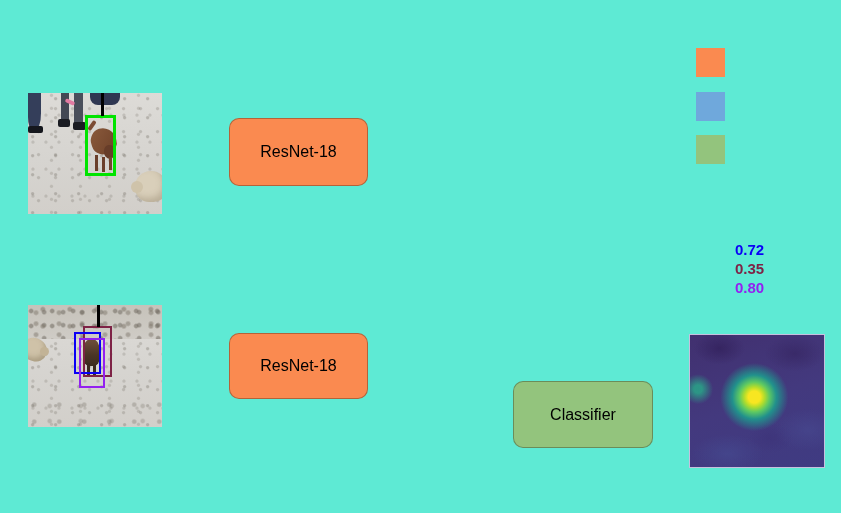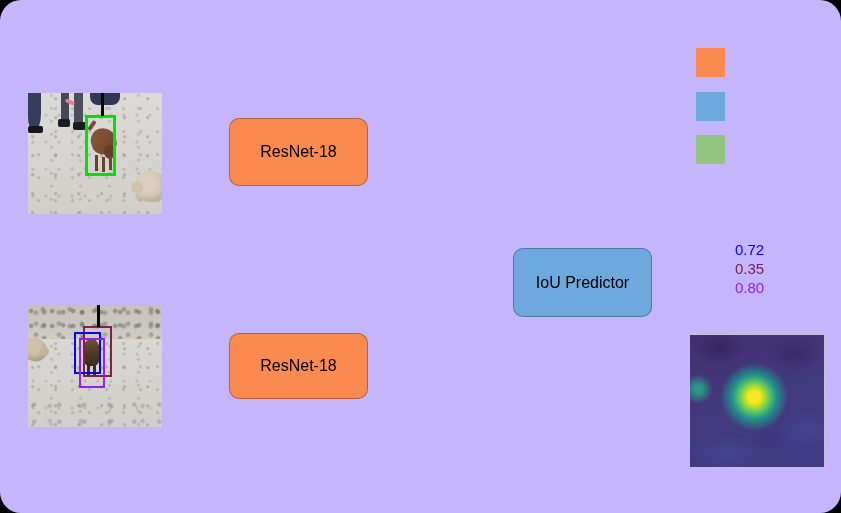--- a/index.html
+++ b/index.html
@@ -1,19 +1,18 @@
 <!DOCTYPE html>
 <html><head>
 <meta charset="utf-8">
 <style>
   html,body{margin:0;padding:0;background:#000;}
   #stage{
-    position:relative;width:841px;height:513px;background:#c4b5fd;overflow:hidden;
+    position:relative;width:841px;height:513px;background:#5eead4;overflow:hidden;
     font-family:"Liberation Sans","DejaVu Sans",sans-serif;
-    border-radius:21px;
   }
   
   .block{
     position:absolute;display:flex;align-items:center;justify-content:center;
     border-radius:10px;border:1.5px solid rgba(0,0,0,.28);
     color:#000;font-size:16px;text-align:center;white-space:pre-line;line-height:1.25;
     box-sizing:border-box;
   }
   
   .frame{
@@ -62,21 +61,21 @@
       radial-gradient(circle at 70% 60%, rgba(122,116,106,.3) 1.5px, transparent 3px);
     background-size:25px 17px,31px 15px;}
   .dog3-body{left:-6px;top:33px;width:25px;height:23px;background:#cfc2a8;border-radius:50% 55% 45% 50%;transform:rotate(18deg);box-shadow:inset -3px -3px 5px rgba(140,126,98,.5);}
   .dog3-head{left:12px;top:42px;width:9px;height:9px;background:#c2b396;border-radius:50%;}
   .dog4-body{left:55px;top:34px;width:17px;height:27px;background:linear-gradient(180deg,#6a4c38 10%,#4a3526 60%,#3c2c20);border-radius:45% 45% 35% 35%;}
   .dog4-leg1{left:59px;top:58px;width:3px;height:13px;background:#3a2b20;}
   .dog4-leg2{left:65px;top:60px;width:3px;height:12px;background:#3a2b20;}
   
   .swatch{position:absolute;width:29px;height:29px;}
   
-  #scores{position:absolute;left:735px;top:240px;font-size:15px;font-weight:normal;line-height:19px;}
+  #scores{position:absolute;left:735px;top:240px;font-size:15px;font-weight:bold;line-height:19px;}
   
   #heatmap{
     position:absolute;left:689px;top:334px;width:134px;height:132px;
     border:1px solid rgba(222,216,240,.85);box-sizing:content-box;
     background-image:
       radial-gradient(circle at 48% 47%, #f8e621 0 6px, #b4dd2b 10px, #5ec962 15px, #21918c 22px, rgba(42,110,130,0) 34px),
       radial-gradient(circle at 6% 41%, rgba(42,160,135,.9) 0 4px, rgba(42,160,135,0) 15px),
       radial-gradient(ellipse 34px 22px at 22% 10%, rgba(52,35,95,.9) 0, rgba(52,35,95,0) 75%),
       radial-gradient(ellipse 40px 24px at 78% 14%, rgba(56,40,102,.85) 0, rgba(56,40,102,0) 75%),
       radial-gradient(ellipse 44px 28px at 88% 72%, rgba(72,74,145,.6) 0, rgba(72,74,145,0) 75%),
@@ -123,22 +122,22 @@
     <div class="bbox" style="left: 46px; top: 27px; width: 27px; height: 42px; border-width: 2.5px; color: rgb(11, 0, 245);"></div>
     <div class="bbox" style="left: 51px; top: 33px; width: 26px; height: 50px; border-width: 2.5px; color: rgb(147, 32, 240);"></div>
     <div class="connector" style="left:69px;top:0;width:3px;height:22px;"></div>
   </div>
 
   <div class="block" style="left: 229px; top: 118px; width: 139px; height: 68px; background-color: rgb(250, 138, 80);">ResNet-18</div>
 
   <div class="block" style="left: 229px; top: 333px; width: 139px; height: 66px; background-color: rgb(250, 138, 80);">ResNet-18</div>
 
 
-  <div class="block" style="left: 513px; top: 248px; width: 139px; height: 69px; background-color: rgb(111, 168, 220);">IoU Predictor</div>
 
+  <div class="block" style="left: 513px; top: 381px; width: 140px; height: 67px; background-color: rgb(147, 196, 125);">Classifier</div>
 
   <div class="swatch" style="left: 696px; top: 48px; background-color: rgb(250, 138, 80);"></div>
   <div class="swatch" style="left: 696px; top: 92px; background-color: rgb(111, 168, 220);"></div>
   <div class="swatch" style="left: 696px; top: 135px; background-color: rgb(147, 196, 125);"></div>
 
   <div id="scores">
     <div style="color: rgb(11, 0, 245);">0.72</div>
     <div style="color: rgb(126, 35, 70);">0.35</div>
     <div style="color: rgb(147, 32, 240);">0.80</div>
   </div>

